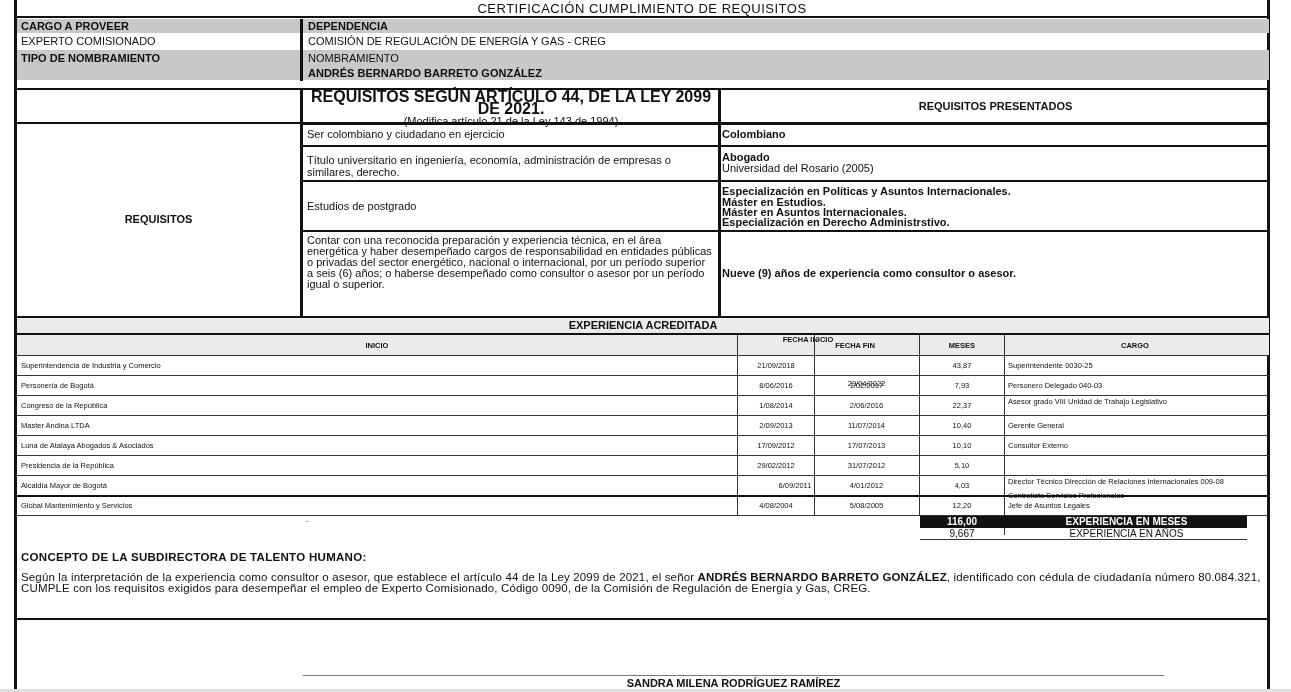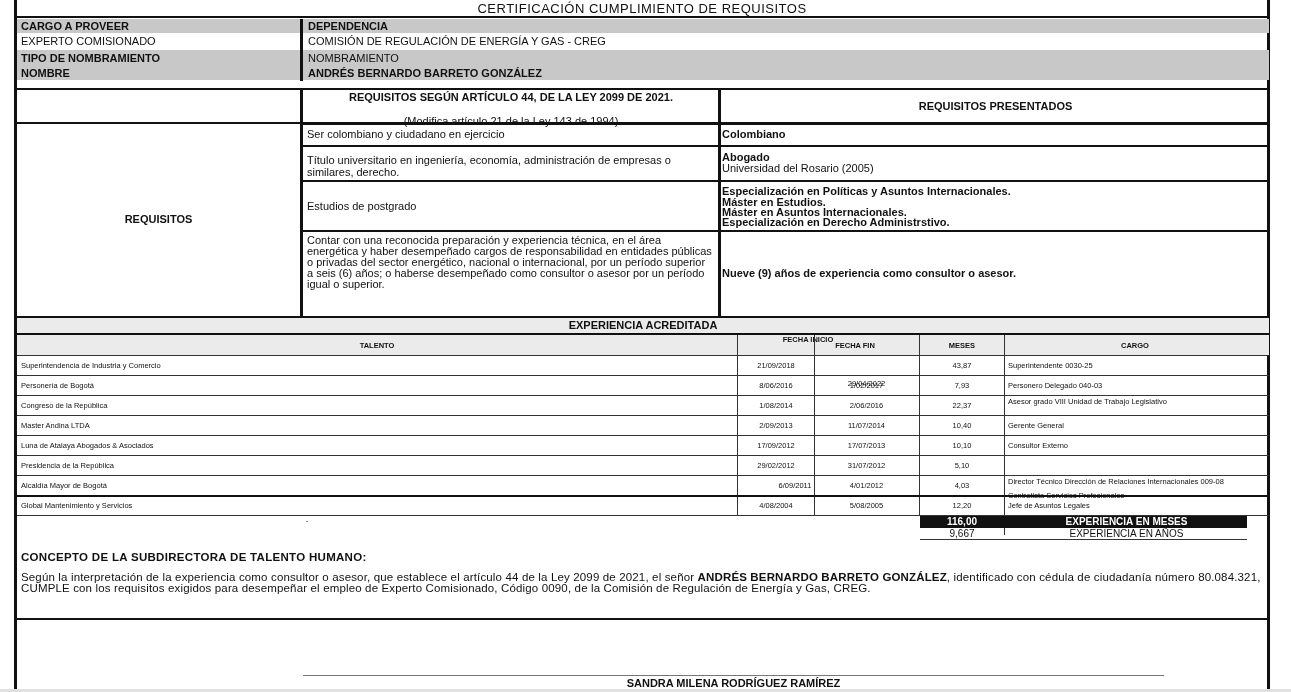--- a/index.html
+++ b/index.html
@@ -27,37 +27,36 @@
 <div class="sheet">
 
   <div class="abs title">CERTIFICACIÓN CUMPLIMIENTO DE REQUISITOS</div>
 
   <div class="abs hdr-grey" style="left:0;top:19px;width:1252px;height:14px;"></div>
   <div class="abs hdr-grey" style="left:0;top:50px;width:1252px;height:30px;"></div>
 
   <div class="abs lbl" style="left:0;top:19px;width:280px;">CARGO A PROVEER</div>
   <div class="abs val" style="left:0;top:34px;width:280px;">EXPERTO COMISIONADO</div>
   <div class="abs lbl" style="left:0;top:51px;width:280px;">TIPO DE NOMBRAMIENTO</div>
-  <div class="abs lbl" style="left:0;top:66px;width:280px;">NOMBRE</div>
 
   <div class="vline" style="left:283px;top:19px;height:62px;"></div>
 
   <div class="abs lbl" style="left:287px;top:19px;width:900px;">DEPENDENCIA</div>
   <div class="abs val" style="left:287px;top:34px;width:900px;">COMISIÓN DE REGULACIÓN DE ENERGÍA Y GAS - CREG</div>
   <div class="abs val" style="left:287px;top:51px;width:900px;">NOMBRAMIENTO</div>
   <div class="abs lbl" style="left:287px;top:66px;width:900px;">ANDRÉS BERNARDO BARRETO GONZÁLEZ</div>
 
   <div class="hline" style="left:0;top:88px;width:1252px;"></div>
 
   <div class="vline" style="left:283px;top:88px;height:228px;"></div>
   <div class="vline" style="left:701px;top:88px;height:228px;"></div>
 
   <div class="abs bold center" style="left:0;top:213px;width:283px;font-size:11px;">REQUISITOS</div>
 
-  <div class="abs center bold" style="left:290px;top:91px;width:408px;font-size:11px;line-height:12px;">REQUISITOS SEGÚN ARTÍCULO 44, DE LA LEY 2099 DE 2021.</div>
+  <div class="abs center bold" style="left:290px;top:91px;width:408px;font-size:16px;line-height:12px;">REQUISITOS SEGÚN ARTÍCULO 44, DE LA LEY 2099 DE 2021.</div>
   <div class="abs center" style="left:290px;top:115px;width:408px;font-size:11px;line-height:12px;">(Modifica artículo 21 de la Ley 143 de 1994)</div>
   <div class="abs center bold" style="left:705px;top:100px;width:547px;font-size:11px;">REQUISITOS PRESENTADOS</div>
 
   <div class="hline" style="left:0;top:122px;width:1252px;"></div>
   <div class="hline" style="left:283px;top:123px;width:969px;"></div>
 
   <div class="abs small" style="left:290px;top:128px;width:408px;">Ser colombiano y ciudadano en ejercicio</div>
   <div class="abs small bold" style="left:705px;top:128px;width:540px;">Colombiano</div>
   <div class="hline" style="left:283px;top:145px;width:969px;"></div>
 
@@ -75,21 +74,21 @@
 
   <div class="abs" style="left:290px;top:235px;width:405px;font-size:11px;line-height:11px;">Contar con una reconocida preparación y experiencia técnica, en el área energética y haber desempeñado cargos de responsabilidad en entidades públicas o privadas del sector energético, nacional o internacional, por un período superior a seis (6) años; o haberse desempeñado como consultor o asesor por un período igual o superior.</div>
   <div class="abs small bold" style="left:705px;top:267px;width:540px;">Nueve (9) años de experiencia como consultor o asesor.</div>
 
   <div class="hline" style="left:0;top:316px;width:1252px;"></div>
 
   <div class="abs dot-grey bold center" style="left:0;top:318px;width:1252px;height:30px;font-size:11px;line-height:15px;">EXPERIENCIA ACREDITADA</div>
   <div class="hline" style="left:0;top:333px;width:1252px;"></div>
 
   <div class="cell dot-grey" style="left:0;top:335px;width:1252px;height:20px;"></div>
-  <div class="cell bold center tbl-txt" style="left:0;top:342px;width:720px;">TALENTO</div>
+  <div class="cell bold center tbl-txt" style="left:0;top:342px;width:720px;">INICIO</div>
   <div class="cell bold center tbl-txt" style="left:722px;top:336px;width:74px;margin-left:32px;">FECHA INICIO</div>
   <div class="cell bold center tbl-txt" style="left:798px;top:342px;width:80px;">FECHA FIN</div>
   <div class="cell bold center tbl-txt" style="left:905px;top:342px;width:80px;">MESES</div>
   <div class="cell bold center tbl-txt" style="left:988px;top:342px;width:260px;">CARGO</div>
 
   <div class="thinv" style="left:720px;top:335px;height:180px;"></div>
   <div class="thinv" style="left:797px;top:335px;height:180px;"></div>
   <div class="thinv" style="left:902px;top:335px;height:180px;"></div>
   <div class="thinv" style="left:987px;top:335px;height:200px;"></div>
 

